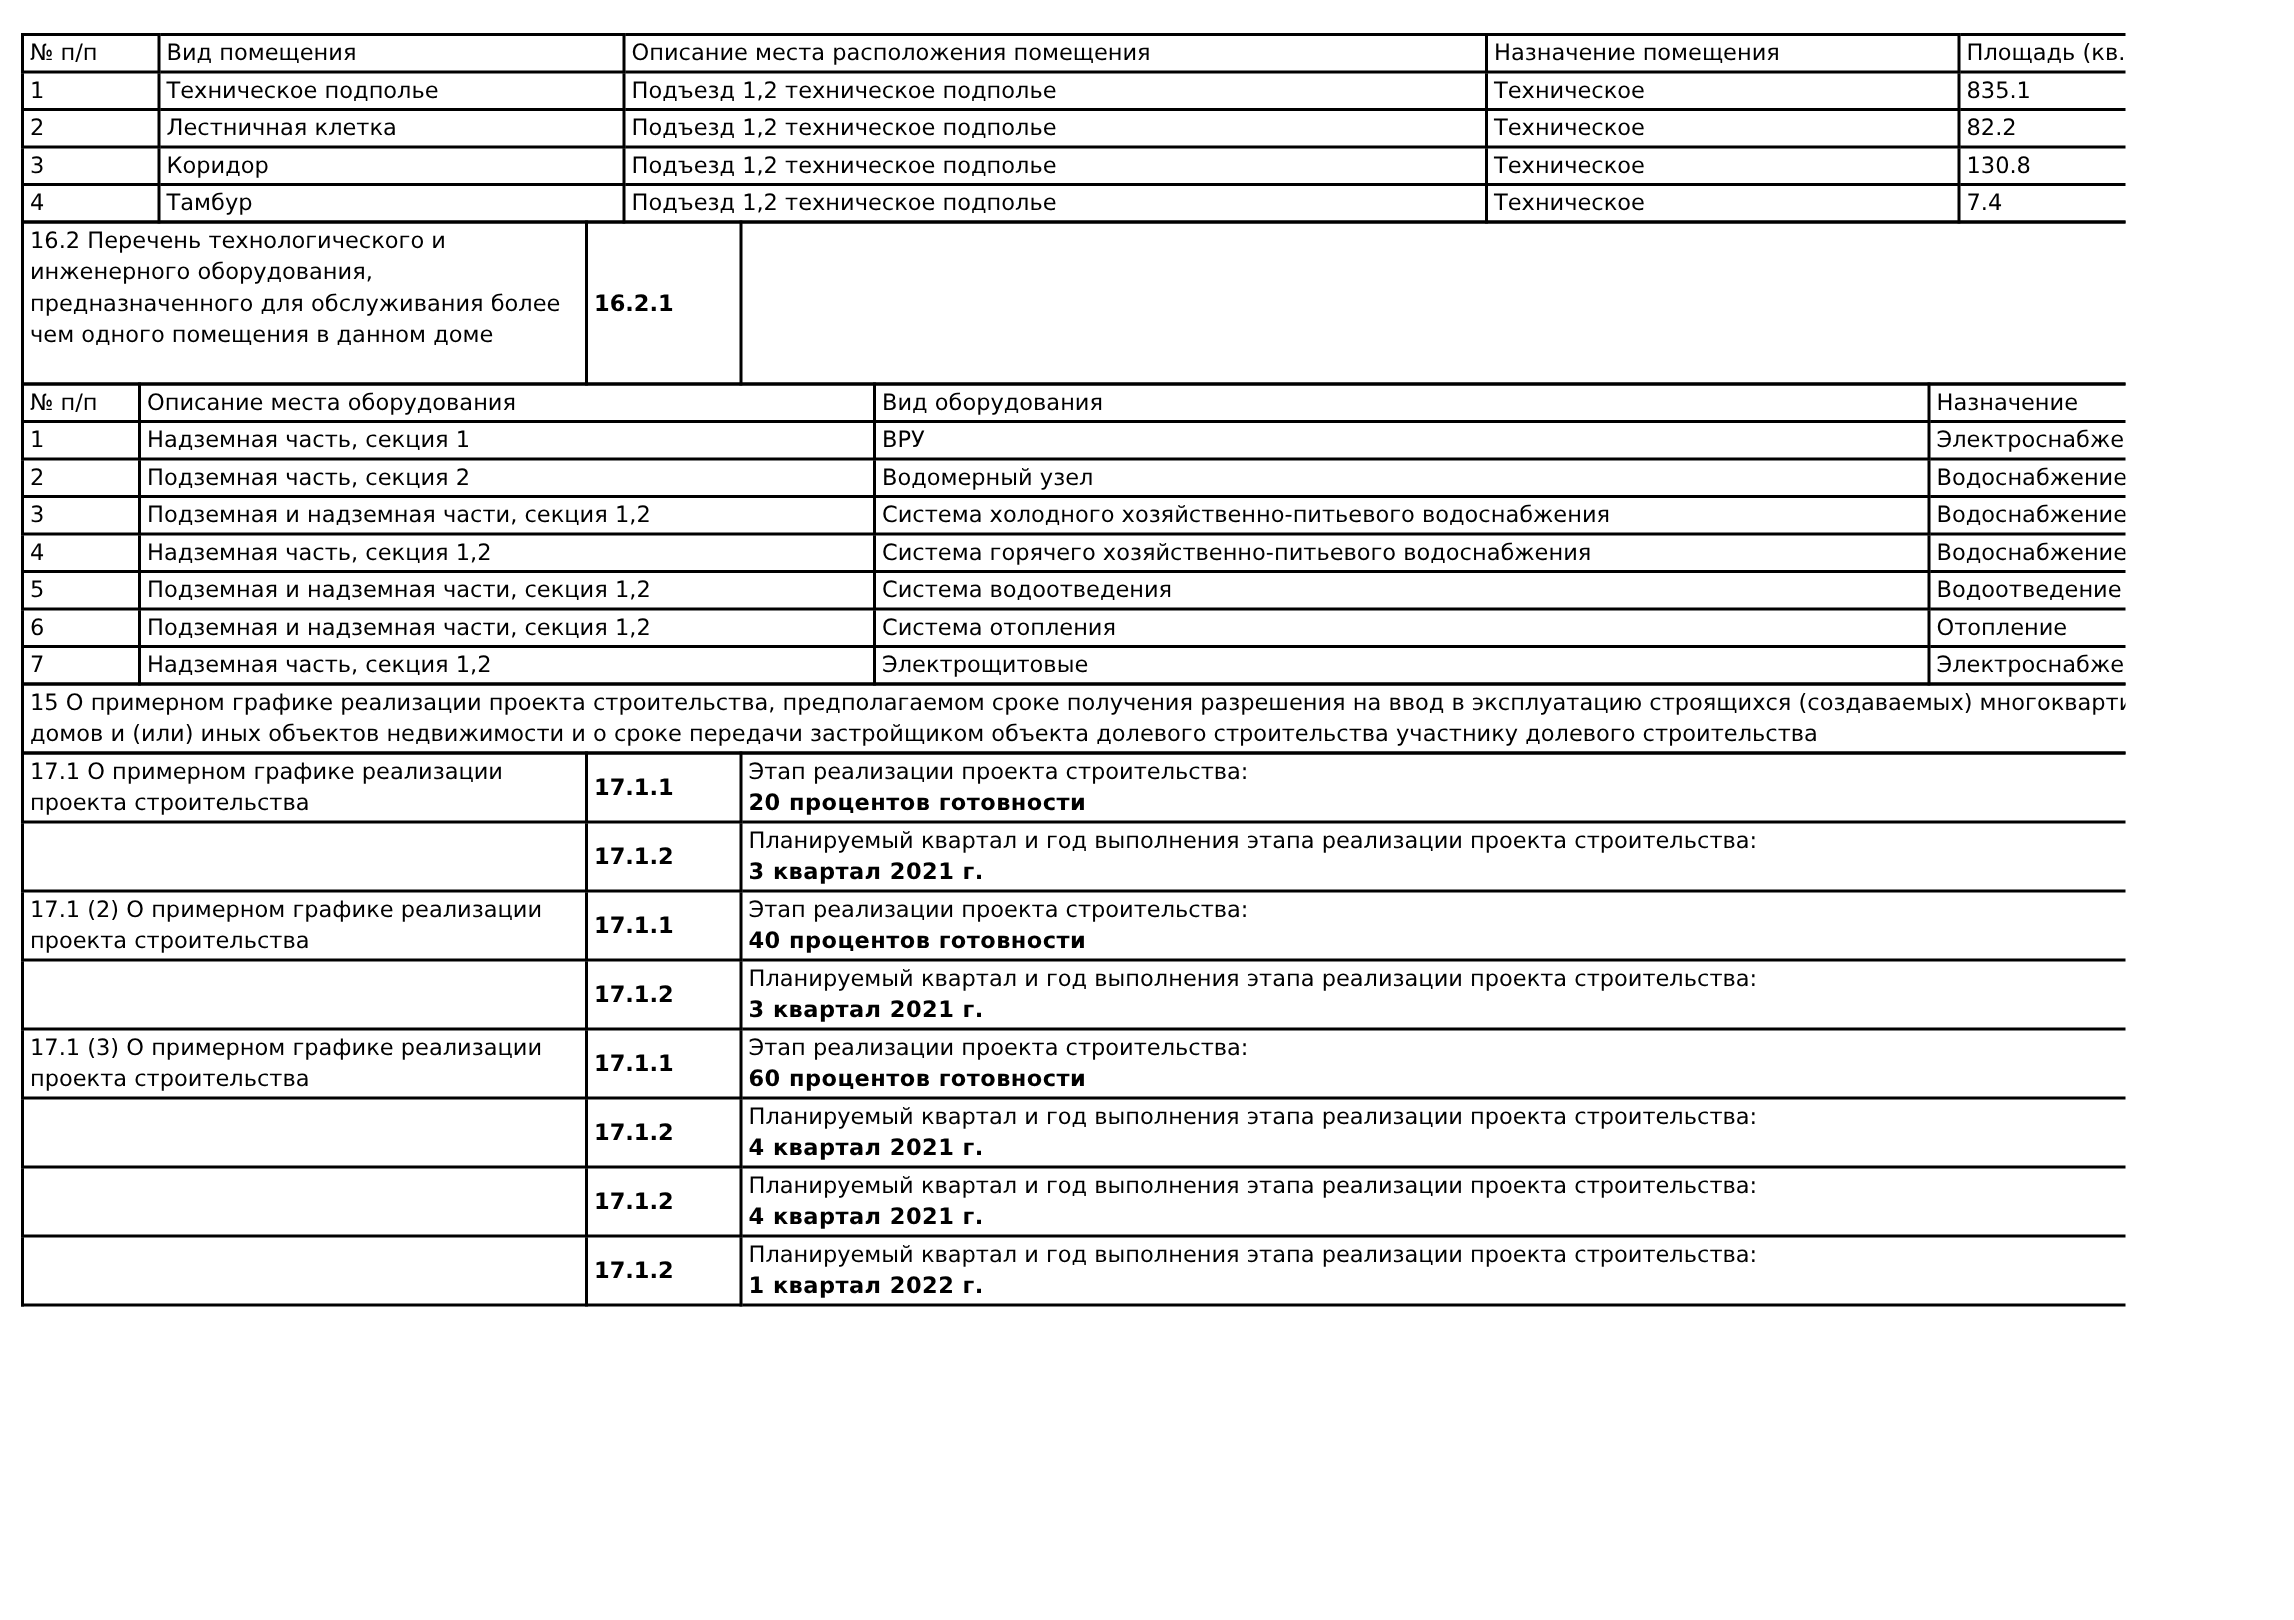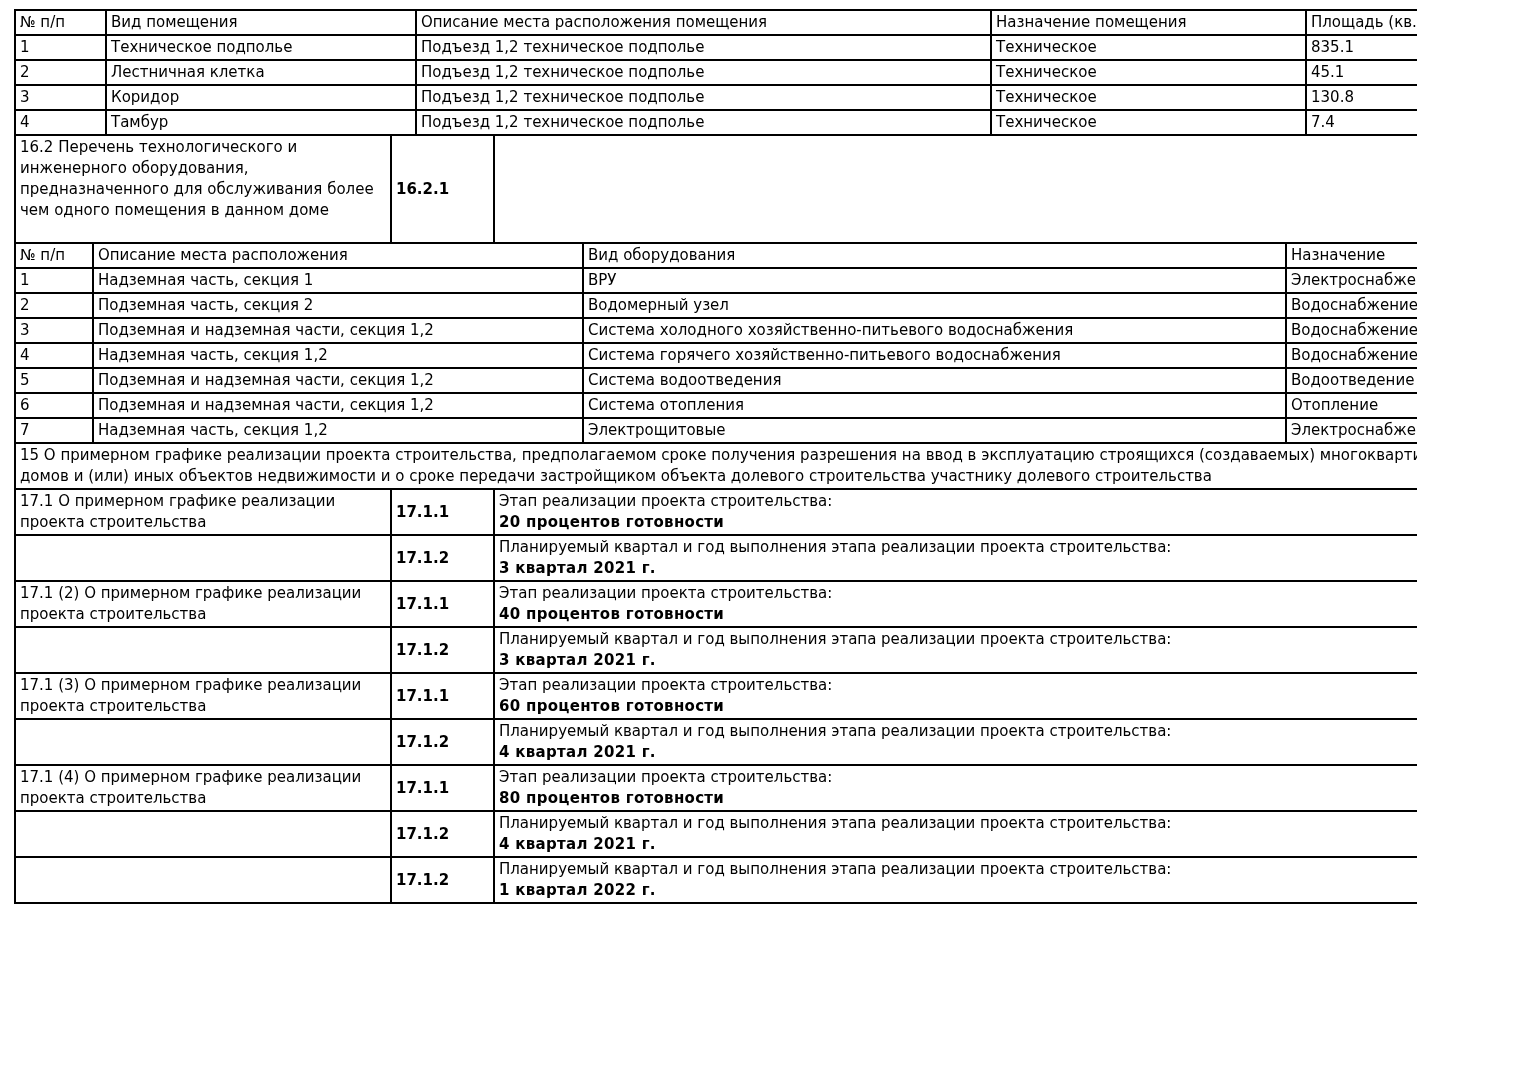--- a/index.html
+++ b/index.html
@@ -7,21 +7,21 @@
     width: 1529px; height: 1080px;
     background: #ffffff;
     font-family: "DejaVu Sans", "Liberation Sans", sans-serif;
     font-size: 15px;
     color: #000000;
   }
   .page {
     position: relative;
     width: 1417px; height: 1080px;
     box-sizing: border-box;
-    padding: 9px 14px 0 14px;
+    padding: 22px 14px 0 14px;
     overflow: hidden;
     background: #ffffff;
   }
   table {
     border-collapse: collapse;
     table-layout: fixed;
     width: 1500px;
     margin-top: -2px;
   }
   table.first { margin-top: 0; }
@@ -68,21 +68,21 @@
       <td>Техническое подполье</td>
       <td>Подъезд 1,2 техническое подполье</td>
       <td>Техническое</td>
       <td>835.1</td>
     </tr>
     <tr>
       <td>2</td>
       <td>Лестничная клетка</td>
       <td>Подъезд 1,2 техническое подполье</td>
       <td>Техническое</td>
-      <td>45.1</td>
+      <td>82.2</td>
     </tr>
     <tr>
       <td>3</td>
       <td>Коридор</td>
       <td>Подъезд 1,2 техническое подполье</td>
       <td>Техническое</td>
       <td>130.8</td>
     </tr>
     <tr>
       <td>4</td>
@@ -112,21 +112,21 @@
   <table class="t-equip">
     <colgroup>
         <col style="width:78px">
         <col style="width:490px">
         <col style="width:703px">
         <col style="width:229px">
       </colgroup>
     <tbody>
         <tr>
       <td>№ п/п</td>
-      <td>Описание места расположения</td>
+      <td>Описание места оборудования</td>
       <td>Вид оборудования</td>
       <td>Назначение</td>
     </tr>
     <tr>
       <td>1</td>
       <td>Надземная часть, секция 1</td>
       <td>ВРУ</td>
       <td>Электроснабжение</td>
     </tr>
     <tr>
@@ -232,28 +232,20 @@
     <tr>
       <td></td>
       <td class="vmid">17.1.2</td>
       <td>
         <div>Планируемый квартал и год выполнения этапа реализации проекта строительства:</div>
         <div class="bold">4 квартал 2021 г.</div>
       </td>
     </tr>
 
     <tr>
-      <td class="wrap">17.1 (4) О примерном графике реализации проекта строительства</td>
-      <td class="vmid">17.1.1</td>
-      <td>
-        <div>Этап реализации проекта строительства:</div>
-        <div class="bold">80 процентов готовности</div>
-      </td>
-    </tr>
-    <tr>
       <td></td>
       <td class="vmid">17.1.2</td>
       <td>
         <div>Планируемый квартал и год выполнения этапа реализации проекта строительства:</div>
         <div class="bold">4 квартал 2021 г.</div>
       </td>
     </tr>
 
     <tr>
       <td></td>

